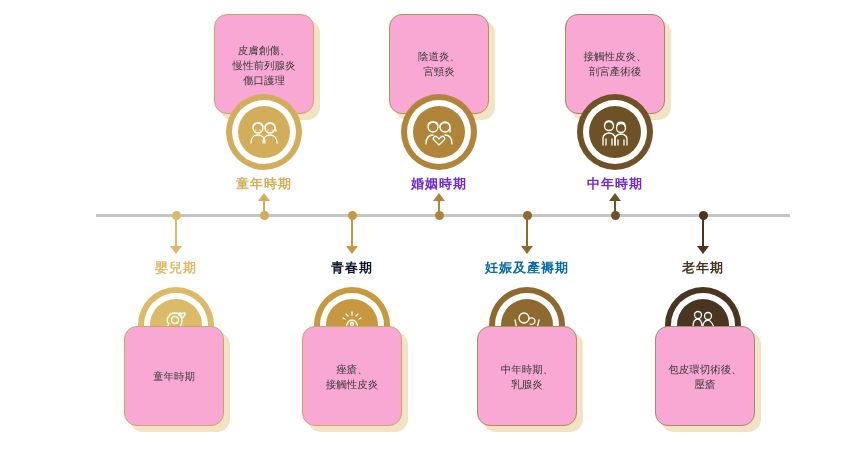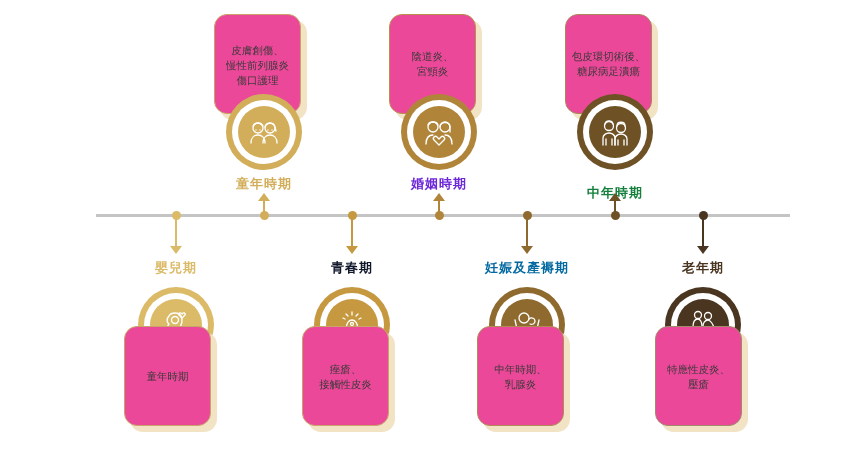--- a/index.html
+++ b/index.html
@@ -4,21 +4,21 @@
 <style>
   html, body { margin:0; padding:0; background:#ffffff; }
   body { width:859px; height:471px; position:relative; overflow:hidden;
          font-family:"DejaVu Serif", "Liberation Serif", serif; }
   .timeline-line { position:absolute; left:96px; top:214px; width:694px; height:3px; background:#c4c4c4; }
   .dot { position:absolute; width:9px; height:9px; border-radius:50%; margin-left:-4.5px; top:211px; }
   .stem { position:absolute; width:2px; margin-left:-1px; }
   .arrow-down { position:absolute; width:0; height:0; border-left:6px solid transparent; border-right:6px solid transparent; border-top:8px solid; margin-left:-6px; }
   .arrow-up { position:absolute; width:0; height:0; border-left:6px solid transparent; border-right:6px solid transparent; border-bottom:8px solid; margin-left:-6px; }
   .stage-label { position:absolute; font-size:13px; font-weight:bold; letter-spacing:1px; white-space:nowrap; transform:translateX(-50%); }
-  .card { position:absolute; width:87px; height:100px; background:#ec4899; border:1.5px solid; border-radius:13px; box-shadow:6px 6px 0 #f1e3c4; box-sizing:border-box; }
+  .card { position:absolute; width:100px; height:100px; background:#f9a8d4; border:1.5px solid; border-radius:13px; box-shadow:6px 6px 0 #f1e3c4; box-sizing:border-box; }
   .card-text { position:absolute; left:0; right:0; text-align:center; font-size:10.5px; line-height:15px; color:#3a3a3a; }
   .ring { position:absolute; width:76px; height:76px; border-radius:50%; box-sizing:border-box; margin-left:-38px; }
   .ring-inner { position:absolute; left:6px; top:6px; width:64px; height:64px; border-radius:50%; background:#fff; }
   .disc { position:absolute; left:12px; top:12px; width:52px; height:52px; border-radius:50%; display:flex; align-items:center; justify-content:center; }
   .disc svg { width:34px; height:34px; }
 </style>
 </head>
 <body>
 
 <div>
@@ -151,38 +151,38 @@
       <div class="card-text" style="top:35px">
         <div>中年時期、</div>
         <div>乳腺炎</div>
       </div>
     </div>
   </div>
 
   <div>
     <div class="card" style="left:565px;top:14px;border-color:#a8875a">
       <div class="card-text" style="top:34px">
-        <div>包皮環切術後、</div>
-        <div>糖尿病足潰瘍</div>
+        <div>接觸性皮炎、</div>
+        <div>剖宮產術後</div>
       </div>
     </div>
     <div class="ring" style="left:615px;top:94px;background:#6e5226">
       <div class="ring-inner"></div>
       <div class="disc" style="background:#6e5226">
         <svg viewBox="0 0 34 34" fill="none" stroke="#fff" stroke-width="1.3" stroke-linecap="round" stroke-linejoin="round">
           <circle cx="11" cy="11" r="4.5"></circle>
             <path d="M7 9c1-4 7-4 8 0"></path>
           <circle cx="23" cy="13" r="4.5"></circle>
             <path d="M19 11c0-5 8-5 8 0"></path>
           <path d="M5 30v-7c0-3 3-5 6-5s6 2 6 5v7M8 24v6M14 24v6"></path>
           <path d="M17 30v-6c0-3 3-5 6-5s6 2 6 5v6M20 25v5M26 25v5"></path>
         </svg>
       </div>
     </div>
-    <div class="stage-label" style="left:615px;top:184px;color:#15803d">中年時期</div>
+    <div class="stage-label" style="left:615px;top:175px;color:#6d28d9">中年時期</div>
     <div class="arrow-up" style="left:615px;top:193px;border-bottom-color:#6e5226"></div>
     <div class="stem" style="left:615px;top:200px;height:14px;background:#6e5226"></div>
     <div class="dot" style="left:615px;background:#6e5226"></div>
   </div>
 
   <div>
     <div class="dot" style="left:703px;background:#4a3520"></div>
     <div class="stem" style="left:703px;top:216px;height:30px;background:#4a3520"></div>
     <div class="arrow-down" style="left:703px;top:246px;border-top-color:#4a3520"></div>
     <div class="stage-label" style="left:703px;top:259px;color:#4a3520">老年期</div>
@@ -192,18 +192,18 @@
         <svg viewBox="0 0 34 34" fill="none" stroke="#fff" stroke-width="1.3" stroke-linecap="round" stroke-linejoin="round">
           <circle cx="12" cy="7" r="3.5"></circle>
             <circle cx="22" cy="8" r="3.5"></circle>
           <path d="M12 11c-3 0-5 3-5 8l-2 8h6v4M13 27v4M12 11c2 0 4 3 4 7l-1 9"></path>
           <path d="M22 12c-3 0-5 3-5 6v13M22 12c3 1 5 4 6 8M21 22v9M28 20l1 11"></path>
         </svg>
       </div>
     </div>
     <div class="card" style="left:655px;top:326px;border-color:#a08a6a">
       <div class="card-text" style="top:35px">
-        <div>特應性皮炎、</div>
+        <div>包皮環切術後、</div>
         <div>壓瘡</div>
       </div>
     </div>
   </div>
 </div>
 
 </body></html>

